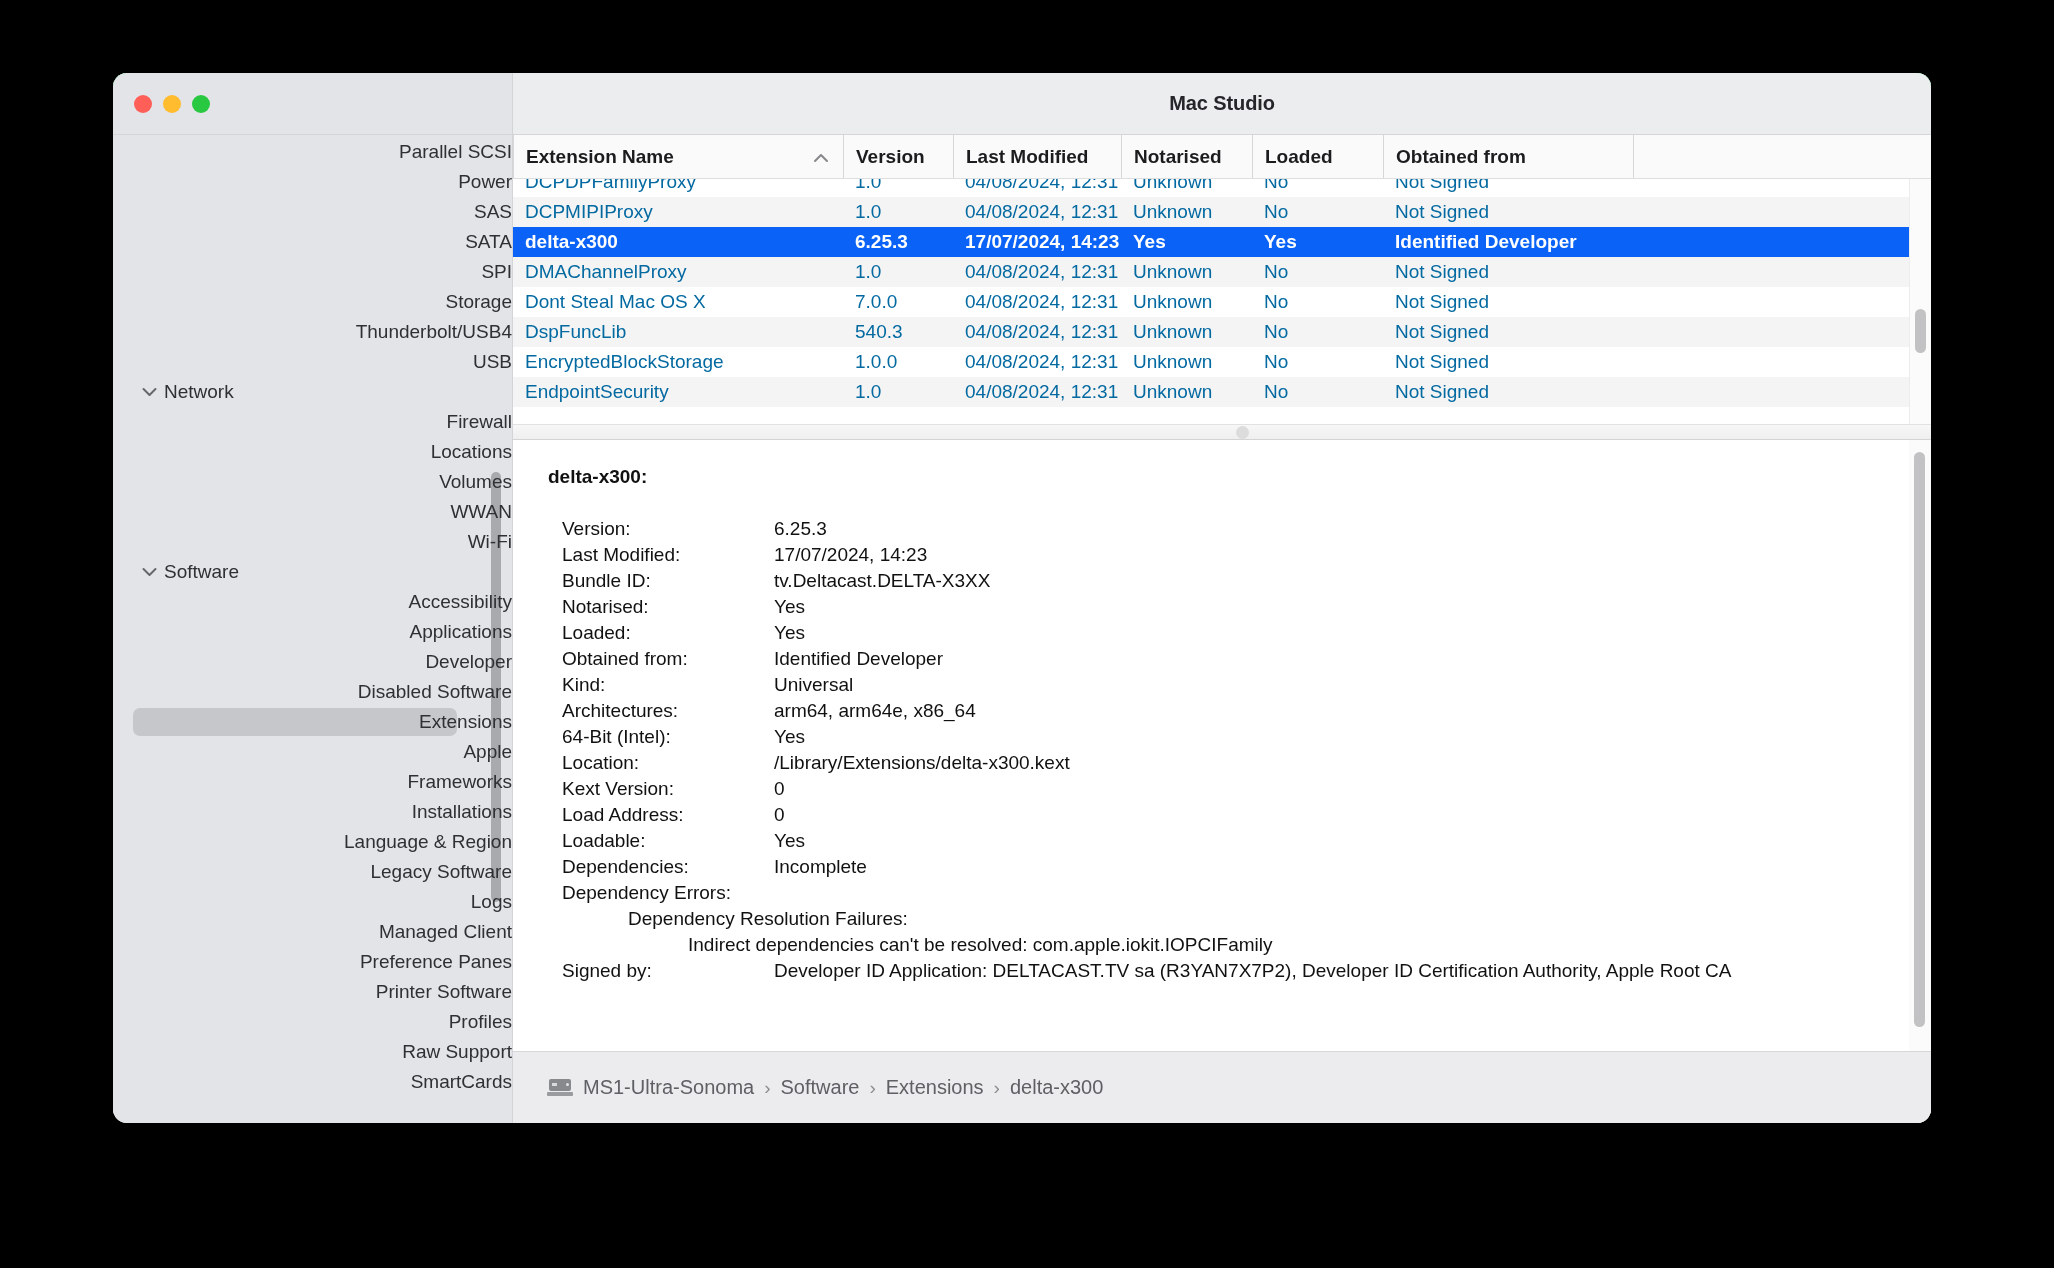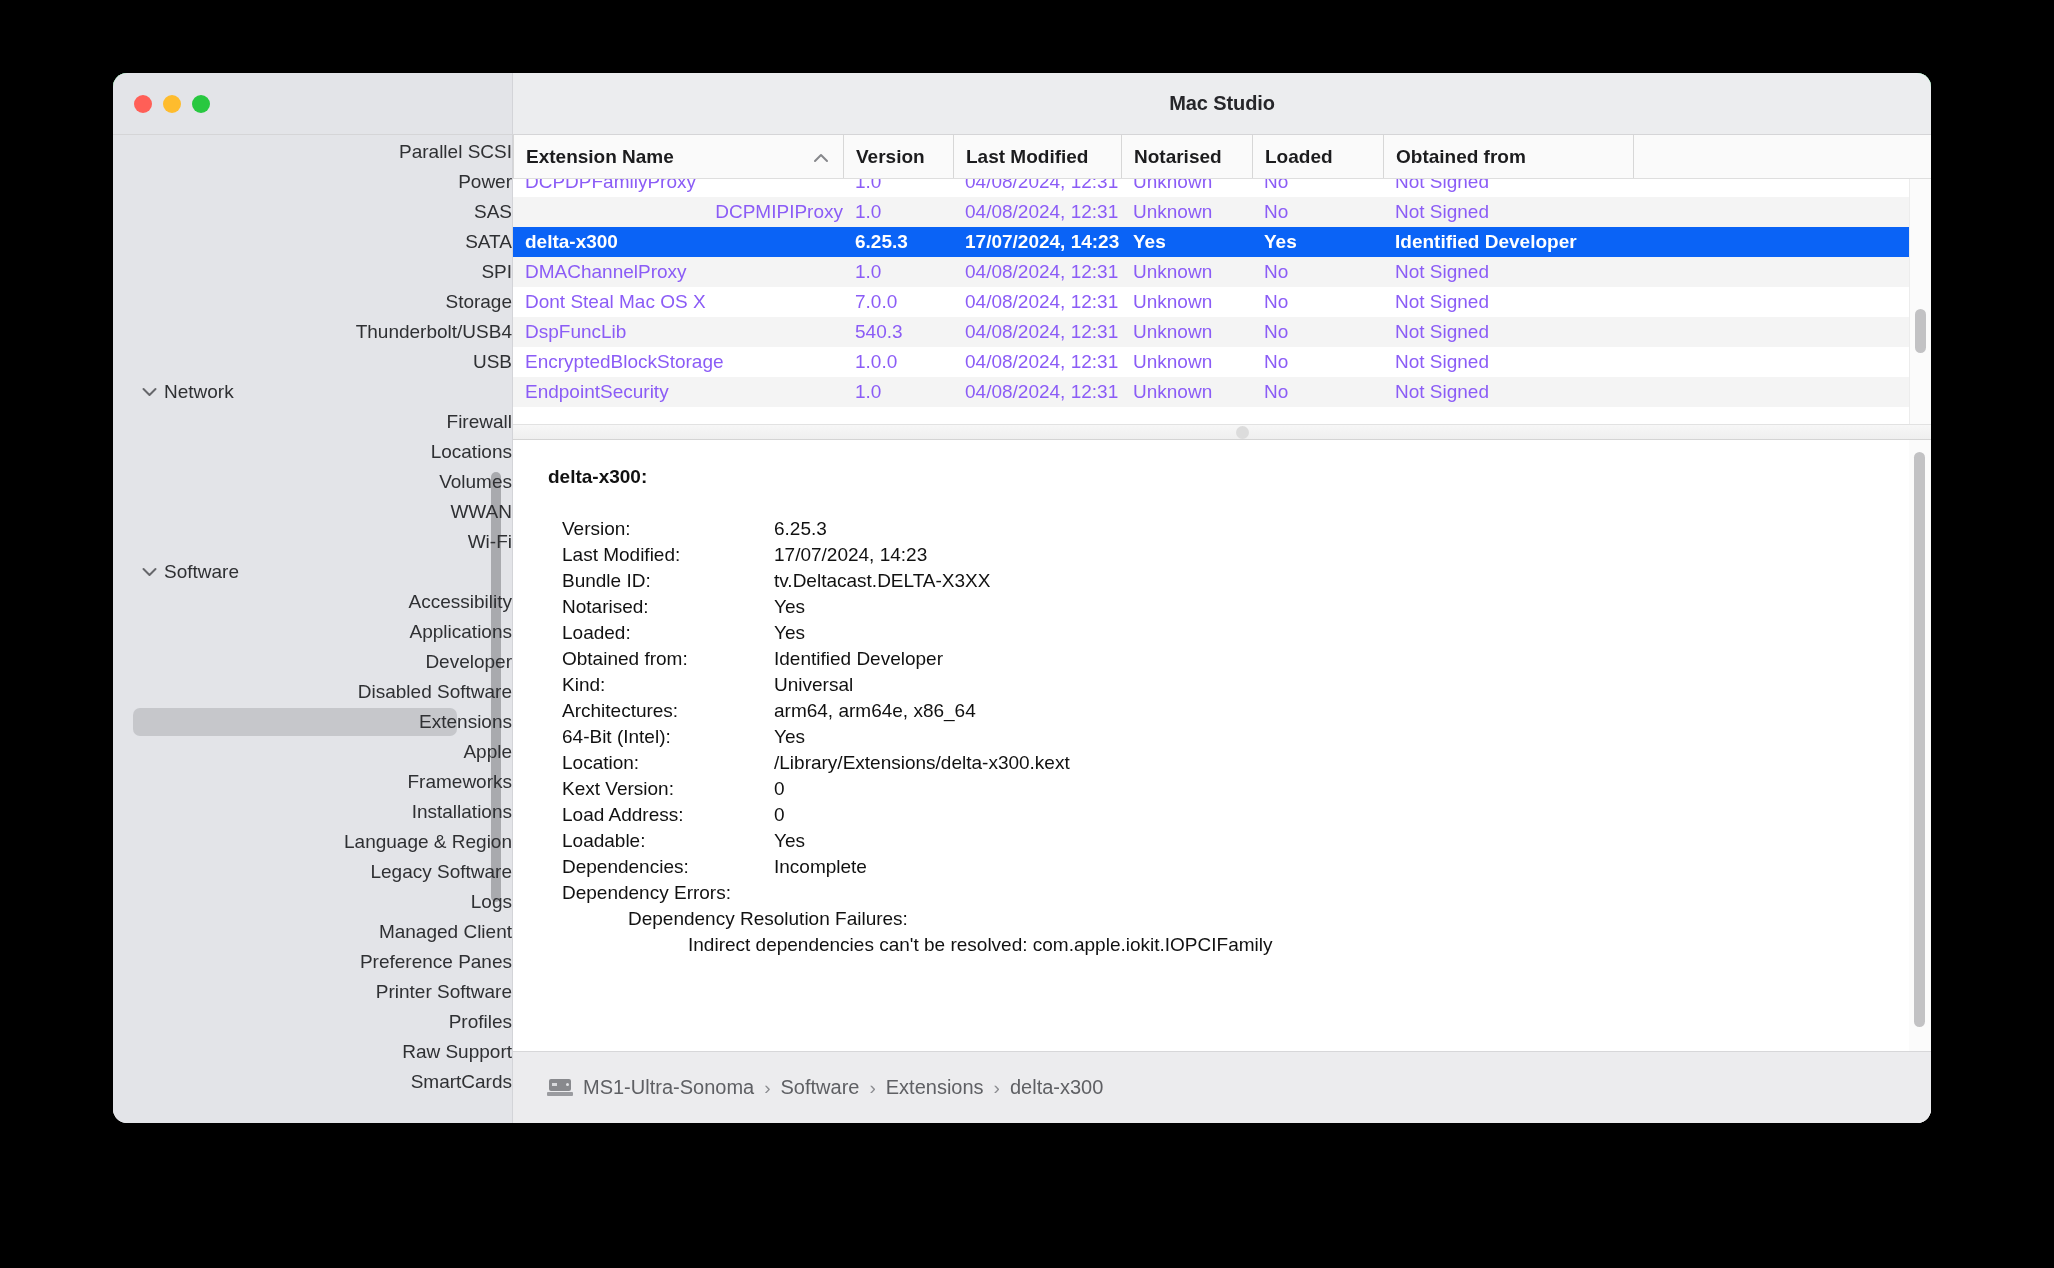--- a/index.html
+++ b/index.html
@@ -169,21 +169,21 @@
     min-width: 0;
     position: relative;
     overflow: hidden;
     margin-top: -12px;
   }
   .trow {
     height: 30px;
     display: flex;
     align-items: center;
     font-size: 19px;
-    color: #8b5cf6;
+    color: #0369a1;
     white-space: nowrap;
   }
   .trow.alt { background: #f4f4f4; }
   .trow.selected { background: #0a63f6; color: #fff; font-weight: bold; }
   .td {
     overflow: hidden;
     padding-left: 12px;
     text-overflow: ellipsis;
   }
 
@@ -468,21 +468,21 @@
         <div id="table-body">
             <div class="trow">
               <div class="td" style="width: 330px; flex: 0 0 330px;">DCPDPFamilyProxy</div>
               <div class="td" style="width: 110px; flex: 0 0 110px;">1.0</div>
               <div class="td" style="width: 168px; flex: 0 0 168px;">04/08/2024, 12:31</div>
               <div class="td" style="width: 131px; flex: 0 0 131px;">Unknown</div>
               <div class="td" style="width: 131px; flex: 0 0 131px;">No</div>
               <div class="td" style="width: 250px; flex: 0 0 250px;">Not Signed</div>
             </div>
             <div class="trow alt">
-              <div class="td" style="width: 330px; flex: 0 0 330px; text-align: right;">DCPMIPIProxy</div>
+              <div class="td" style="width: 330px; flex: 0 0 330px;">DCPMIPIProxy</div>
               <div class="td" style="width: 110px; flex: 0 0 110px;">1.0</div>
               <div class="td" style="width: 168px; flex: 0 0 168px;">04/08/2024, 12:31</div>
               <div class="td" style="width: 131px; flex: 0 0 131px;">Unknown</div>
               <div class="td" style="width: 131px; flex: 0 0 131px;">No</div>
               <div class="td" style="width: 250px; flex: 0 0 250px;">Not Signed</div>
             </div>
             <div class="trow selected">
               <div class="td" style="width: 330px; flex: 0 0 330px;">delta-x300</div>
               <div class="td" style="width: 110px; flex: 0 0 110px;">6.25.3</div>
               <div class="td" style="width: 168px; flex: 0 0 168px;">17/07/2024, 14:23</div>
@@ -596,20 +596,24 @@
                 <div class="dkey">Loadable:</div>
                 <div class="dval">Yes</div>
               </div>
               <div class="drow">
                 <div class="dkey">Dependencies:</div>
                 <div class="dval">Incomplete</div>
               </div>
               <div class="dfull ">Dependency Errors:</div>
               <div class="dfull indent1">Dependency Resolution Failures:</div>
               <div class="dfull indent2">Indirect dependencies can't be resolved:   com.apple.iokit.IOPCIFamily</div>
+              <div class="drow">
+                <div class="dkey">Signed by:</div>
+                <div class="dval">Developer ID Application: DELTACAST.TV sa (R3YAN7X7P2), Developer ID Certification Authority, Apple Root CA</div>
+              </div>
             </div>
         </div>
         <div id="detail-scroll-track">
           <div id="detail-scroll-thumb"></div>
         </div>
       </div>
 
       <div id="breadcrumb">
         <span class="mac-icon">
           <span class="screen"></span>

